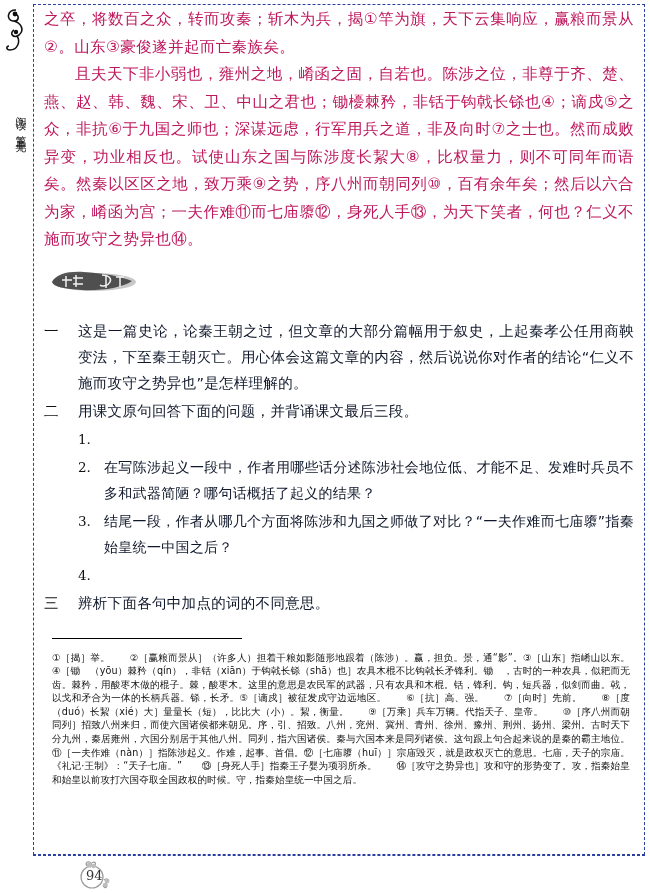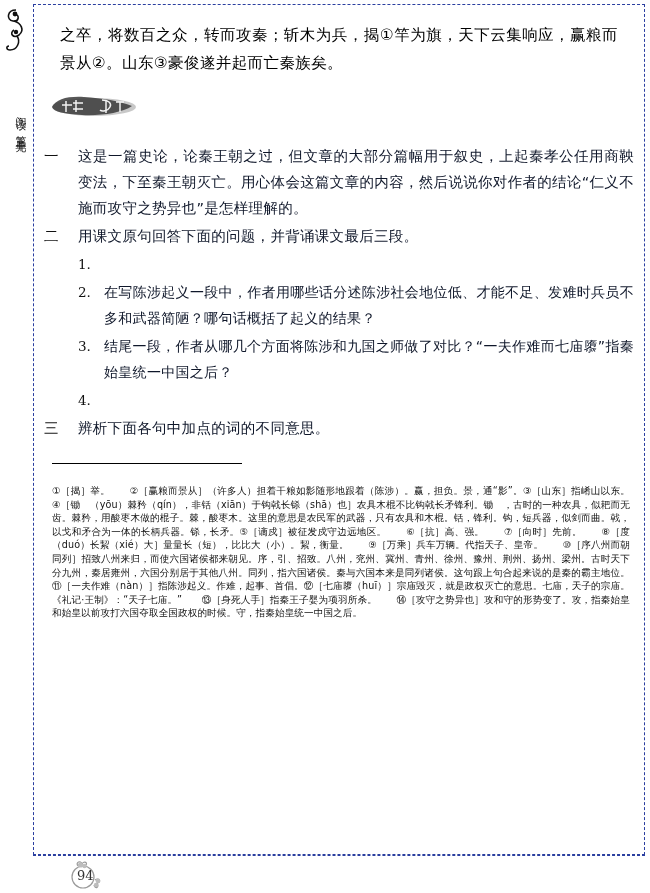--- a/index.html
+++ b/index.html
@@ -71,22 +71,22 @@
     left: 44px;
     top: 6px;
     width: 590px;
   }
 
   .body-para {
     font-size: 15.5px;
     line-height: 27.5px;
     letter-spacing: 0.4px;
     text-align: justify;
-    margin: 16px;
-    color: #000000;
+    margin: 0;
+    color: #be185d;
   }
   .body-para.indent { text-indent: 2em; }
 
   
   .exercise-graphic {
     margin-top: 14px;
     margin-left: 6px;
     width: 92px;
     height: 26px;
   }
@@ -126,34 +126,34 @@
   
   .fn-rule {
     margin-top: 22px;
     margin-left: 8px;
     width: 190px;
     border-top: 1px solid #000;
   }
 
   
   .footnotes {
-    margin-top: 20px;
+    margin-top: 12px;
     margin-left: 8px;
     width: 578px;
     font-size: 9.6px;
     line-height: 13.6px;
     letter-spacing: 0.1px;
     text-align: justify;
     color: #111;
   }
 
   
   .pagenum-wrap {
     position: absolute;
-    left: 51px;
+    left: 60px;
     top: 861px;
     width: 70px;
     height: 30px;
   }
   .pagenum {
     position: absolute;
     left: 26px;
     top: 7px;
     font-size: 13px;
     font-family: "DejaVu Serif", "Liberation Serif", serif;
@@ -180,20 +180,21 @@
           <path d="M7 44 C3 44 3 40 6 40"></path>
         </g>
       </svg>
     </div>
     <div class="sidebar-label">阅读·第五单元</div>
   </div>
 
   <div class="content">
 
     <p class="body-para">之卒，将数百之众，转而攻秦；斩木为兵，揭①竿为旗，天下云集响应，赢粮而景从②。山东③豪俊遂并起而亡秦族矣。</p>
+    <p class="body-para indent">且夫天下非小弱也，雍州之地，崤函之固，自若也。陈涉之位，非尊于齐、楚、燕、赵、韩、魏、宋、卫、中山之君也；锄櫌棘矜，非铦于钩戟长铩也④；谪戍⑤之众，非抗⑥于九国之师也；深谋远虑，行军用兵之道，非及向时⑦之士也。然而成败异变，功业相反也。试使山东之国与陈涉度长絜大⑧，比权量力，则不可同年而语矣。然秦以区区之地，致万乘⑨之势，序八州而朝同列⑩，百有余年矣；然后以六合为家，崤函为宫；一夫作难⑪而七庙隳⑫，身死人手⑬，为天下笑者，何也？仁义不施而攻守之势异也⑭。</p>
 
     <div class="exercise-graphic">
       <svg viewBox="0 0 92 26" width="92" height="26" xmlns="http://www.w3.org/2000/svg">
         <ellipse cx="44" cy="14" rx="42" ry="9" fill="#9a9a9a" opacity="0.55"></ellipse>
         <path d="M2 14 C6 6 18 3 34 4 C52 5 70 8 82 13 C72 20 50 23 32 22 C14 21 4 19 2 14 Z" fill="#3a3a3a" opacity="0.85"></path>
         <g stroke="#f2f2f2" stroke-width="1.5" fill="none">
           <path d="M16 8 L16 19"></path>
           <path d="M12 12 L22 12"></path>
           <path d="M26 7 L26 19"></path>
           <path d="M23 10 L33 10"></path>

